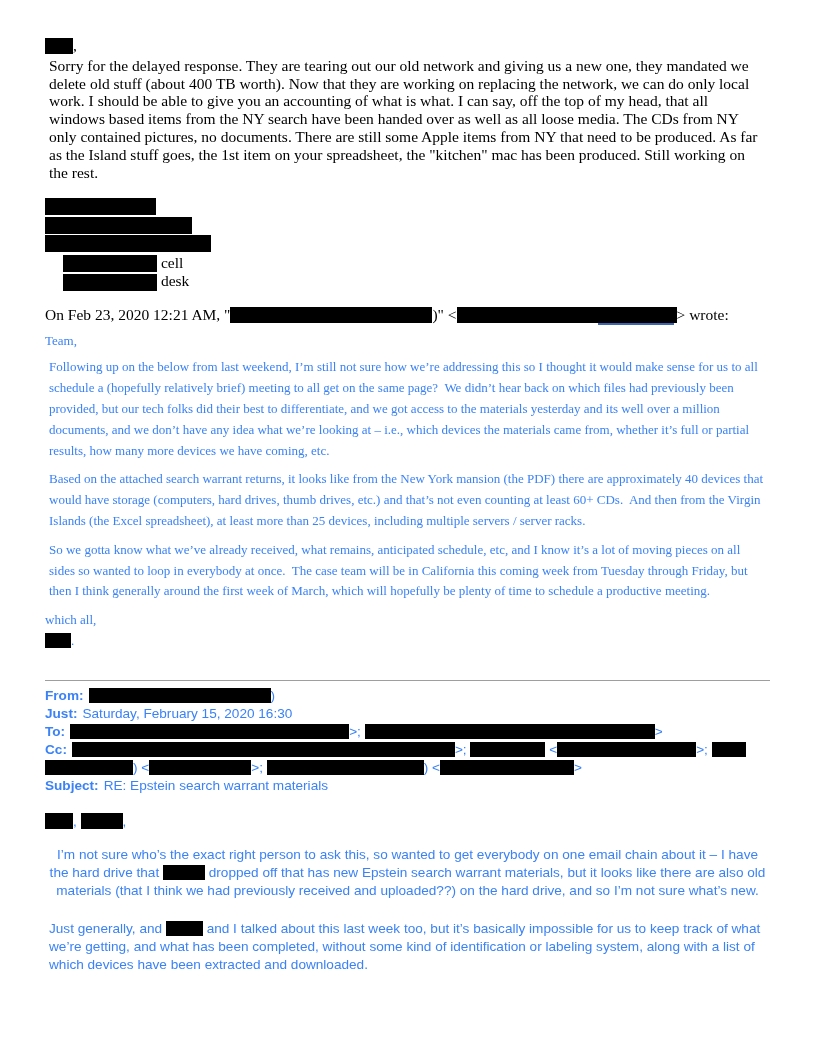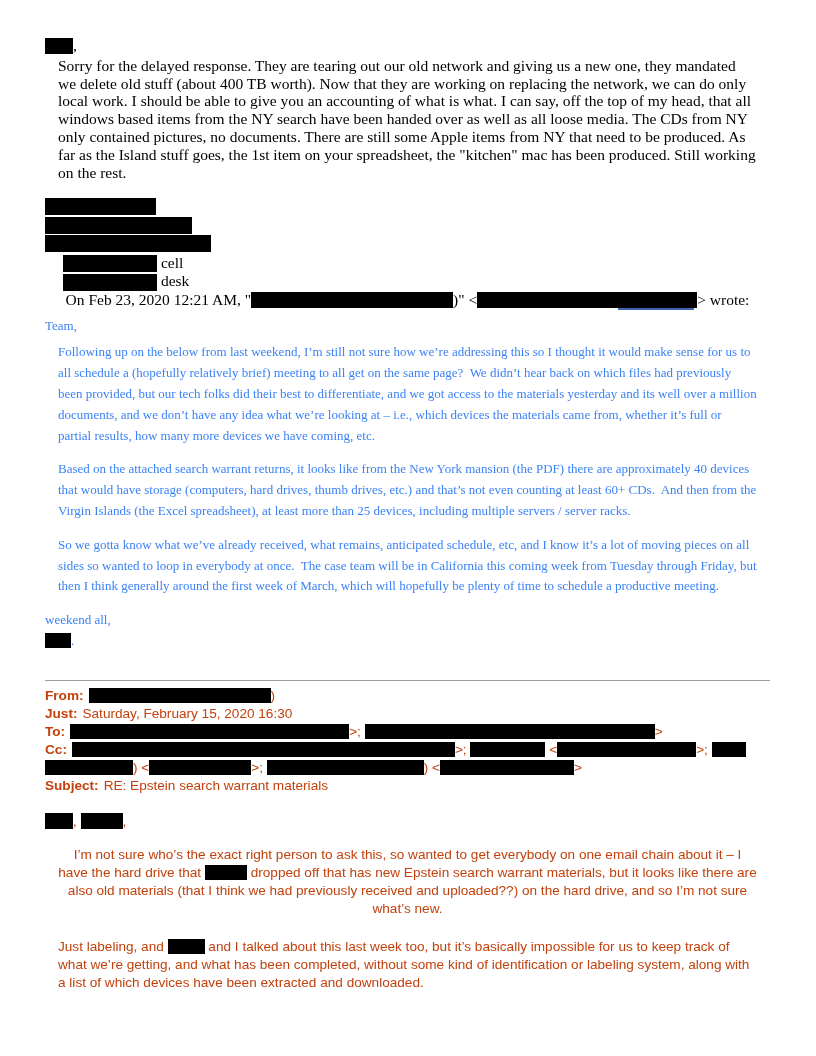--- a/index.html
+++ b/index.html
@@ -2,33 +2,33 @@
 <html><head>
 <meta charset="utf-8">
 <style>
   html,body{margin:0;padding:0;background:#e8e8e8;}
   .page{
     width:816px;height:1056px;margin:0 auto;background:#ffffff;
     box-sizing:border-box;padding:37px 46px 0 45px;overflow:hidden;
     position:relative;
   }
   .serif{font-family:"Liberation Serif","DejaVu Serif",serif;font-size:15.5px;line-height:17.8px;color:#000;}
-  .sans{font-family:"Liberation Sans","DejaVu Sans",sans-serif;font-size:13.6px;line-height:18px;color:#c2410c;}
+  .sans{font-family:"Liberation Sans","DejaVu Sans",sans-serif;font-size:13.6px;line-height:18px;color:#3b82f6;}
   .blue{font-family:Liberation Serif, serif;font-size:13px;line-height:20.8px;color:#3b82f6;}
-  p{margin:13px;white-space:pre-wrap;}
+  p{margin:4px;white-space:pre-wrap;}
   .bar{display:inline-block;background:#000;vertical-align:text-bottom;position:relative;}
   .bar-block{display:block;background:#000;}
   .sig-row{line-height:18.5px;margin-left:18px;}
   .sig-row .bar{vertical-align:bottom;}
   .peek{position:absolute;right:3px;bottom:-2px;width:76px;height:2px;background:#3C64B0;}
   .sep-line{height:1px;background:#9e9e9e;margin-top:28px;}
   .hdr{line-height:18px;}
   .hdr b{margin-right:5px;}
   .hdr .bar{height:15px;}
-  .quote-line{text-align:center;}
+  .quote-line{margin-top:15px;}
   .quote-line .bar{height:16px;}
   .m-team{margin-top:7px;}
   .m-p1{margin-top:6px;}
   .m-p{margin-top:8px;}
   .m-hdrblock{margin-top:6px;}
   .m-greet2{margin-top:18px;}
   .m-pa{margin-top:15px;line-height:18px;text-align:center;}
   .m-pb{margin-top:20px;line-height:18px;}
   .inline-bar15{height:15px;}
 </style>
@@ -48,33 +48,33 @@
     <div class="serif sig-row"><span class="bar" style="width:94px;height:17px;"></span><span> cell</span></div>
     <div class="serif sig-row"><span class="bar" style="width:94px;height:17px;"></span><span> desk</span></div>
   </div>
 
   <div class="serif quote-line"><span>On Feb 23, 2020 12:21 AM, "</span><span class="bar" style="width:202px;"></span><span>)" &lt;</span><span class="bar" style="width:220px;"><i class="peek"></i></span><span>&gt; wrote:</span></div>
 
   <div class="blue m-team">Team,</div>
   <p class="blue m-p1">Following up on the below from last weekend, I’m still not sure how we’re addressing this so I thought it would make sense for us to all schedule a (hopefully relatively brief) meeting to all get on the same page?  We didn’t hear back on which files had previously been provided, but our tech folks did their best to differentiate, and we got access to the materials yesterday and its well over a million documents, and we don’t have any idea what we’re looking at – i.e., which devices the materials came from, whether it’s full or partial results, how many more devices we have coming, etc.</p>
   <p class="blue m-p">Based on the attached search warrant returns, it looks like from the New York mansion (the PDF) there are approximately 40 devices that would have storage (computers, hard drives, thumb drives, etc.) and that’s not even counting at least 60+ CDs.  And then from the Virgin Islands (the Excel spreadsheet), at least more than 25 devices, including multiple servers / server racks.</p>
   <p class="blue m-p">So we gotta know what we’ve already received, what remains, anticipated schedule, etc, and I know it’s a lot of moving pieces on all sides so wanted to loop in everybody at once.  The case team will be in California this coming week from Tuesday through Friday, but then I think generally around the first week of March, which will hopefully be plenty of time to schedule a productive meeting.</p>
-  <div class="blue m-p">weekend all,</div>
+  <div class="blue m-p">which all,</div>
   <div class="blue"><span class="bar" style="width:26px;height:15px;"></span><span>.</span></div>
 
   <div class="sep-line"></div>
 
   <div class="sans hdr m-hdrblock">
     <div><b>From:</b><span class="bar" style="width:182px;"></span><span>)</span></div>
     <div><b>Just:</b><span>Saturday, February 15, 2020 16:30</span></div>
     <div><b>To:</b><span class="bar" style="width:279px;"></span><span style="white-space:pre;">&gt;; </span><span class="bar" style="width:290px;"></span><span>&gt;</span></div>
     <div><b>Cc:</b><span class="bar" style="width:383px;"></span><span style="white-space:pre;">&gt;; </span><span class="bar" style="width:75px;"></span><span style="white-space:pre;"> &lt;</span><span class="bar" style="width:139px;"></span><span style="white-space:pre;">&gt;; </span><span class="bar" style="width:34px;"></span></div>
     <div><span class="bar" style="width:88px;"></span><span style="white-space:pre;">) &lt;</span><span class="bar" style="width:102px;"></span><span style="white-space:pre;">&gt;; </span><span class="bar" style="width:157px;"></span><span style="white-space:pre;">) &lt;</span><span class="bar" style="width:134px;"></span><span>&gt;</span></div>
     <div><b>Subject:</b><span>RE: Epstein search warrant materials</span></div>
   </div>
 
   <div class="sans m-greet2"><span class="bar" style="width:28px;height:16px;"></span><span style="white-space:pre;">, </span><span class="bar" style="width:42px;height:16px;"></span><span>,</span></div>
 
   <p class="sans m-pa"><span>I’m not sure who’s the exact right person to ask this, so wanted to get everybody on one email chain about it – I have the hard drive that </span><span class="bar inline-bar15" style="width:42px;"></span><span> dropped off that has new Epstein search warrant materials, but it looks like there are also old materials (that I think we had previously received and uploaded??) on the hard drive, and so I’m not sure what’s new.</span></p>
 
-  <p class="sans m-pb"><span>Just labeling, and </span><span class="bar inline-bar15" style="width:37px;"></span><span> and I talked about this last week too, but it’s basically impossible for us to keep track of what we’re getting, and what has been completed, without some kind of identification or labeling system, along with a list of which devices have been extracted and downloaded.</span></p>
+  <p class="sans m-pb"><span>Just generally, and </span><span class="bar inline-bar15" style="width:37px;"></span><span> and I talked about this last week too, but it’s basically impossible for us to keep track of what we’re getting, and what has been completed, without some kind of identification or labeling system, along with a list of which devices have been extracted and downloaded.</span></p>
 
 </div>
 
 </body></html>

